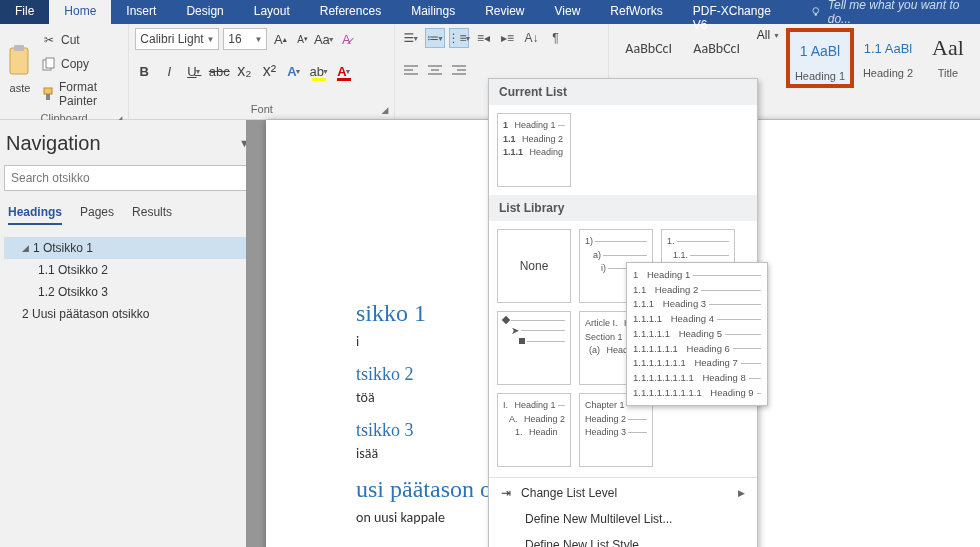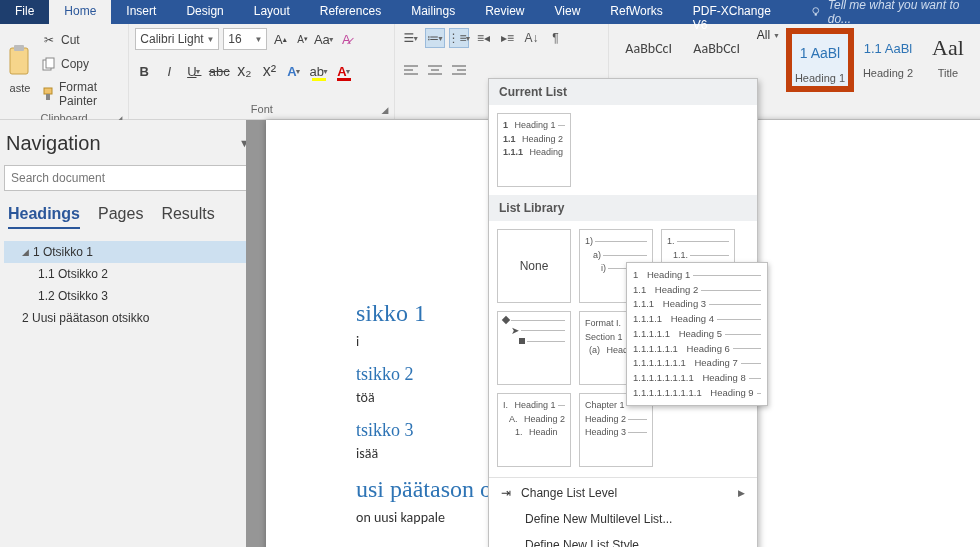--- a/index.html
+++ b/index.html
@@ -43,35 +43,35 @@
 .fc::after { background:#d40000; }
 
 .para-row { display: flex; align-items: center; gap: 4px; }
 .para-row.mt { margin-top: 8px; }
 .pbtn { width: 20px; height: 20px; display: inline-flex; align-items: center; justify-content: center; font-size: 12px; color: #555; }
 .pbtn.sel { background:#cde0f0; border:1px solid #9bbbdb; }
 .darrow { font-size: 7px; color: #666; margin-left: -2px; }
 
 .styles { display: flex; align-items: flex-start; }
 .style-tile { width: 68px; border: 1px solid transparent; text-align: center; padding: 4px 2px 2px 2px; }
-.style-tile.sel { border: 6px solid #c2410c; background: #e7f0f9; }
+.style-tile.sel { border: 4px solid #c2410c; background: #e7f0f9; }
 .style-prev { font-size: 14px; height: 30px; display:flex; align-items:center; justify-content:center; }
 .style-label { font-size: 11px; color: #555; margin-top: 4px; white-space: nowrap; overflow: hidden; }
 .h-blue { color: #2e74b5; font-family: "Calibri Light", sans-serif; }
 .normal-prev { font-family: Calibri, sans-serif; }
 .title-prev { font-size: 22px; color: #333; font-family: "Calibri Light"; }
 .all-sel { font-size: 12px; color: #333; padding: 0 6px; display:flex; align-items:center; }
 
 
 .navpane { position: absolute; left: 0; top: 120px; width: 276px; bottom: 0; background: #f1f1f1; border-right: 1px solid #d4d4d4; padding: 8px 8px 0 4px; }
 .nav-title { color: #333; font-size: 20px; font-weight: 300; padding: 4px 2px 10px 2px; display:flex; align-items:center; }
 .nav-title .ctl { margin-left:auto; font-size:11px; color:#666; display:flex; gap:6px; }
 .search { display: flex; border: 1px solid #c1c1c1; background: #fff; height: 26px; align-items: center; padding: 0 6px; color:#777; }
 .search .mag { margin-left:auto; color:#2b579a; display:flex; align-items:center; gap:2px; }
-.nav-tabs { display:flex; gap: 18px; padding: 14px 4px 8px 4px; font-size: 16px; }
+.nav-tabs { display:flex; gap: 18px; padding: 14px 4px 8px 4px; font-size: 12px; }
 .nav-tabs .nt { color:#444; }
 .nav-tabs .nt.active { color:#2b579a; border-bottom: 2px solid #2b579a; padding-bottom: 4px; font-weight:600; }
 .tree { margin-top: 4px; }
 .tree-row { padding: 4px 6px; font-size: 12px; color:#333; display:flex; align-items:center; gap:4px; }
 .tree-row.sel { background: #cde0f0; }
 .tree-row.lvl1 { padding-left: 18px; }
 .tree-row.lvl2 { padding-left: 34px; }
 .caret { font-size: 9px; color:#666; }
 
 
@@ -270,21 +270,21 @@
 
 <div class="navpane">
   <div class="nav-title">
     <span>Navigation</span>
     <span class="ctl">
       <span>▼</span>
       <span>✕</span>
     </span>
   </div>
   <div class="search">
-    <span>Search document</span>
+    <span>Search otsikko</span>
     <span class="mag">
         <span style="font-weight:bold">ϙ</span>
         <span class="darrow">▼</span>
       </span>
   </div>
   <div class="nav-tabs">
     <span class="nt active">Headings</span>
     <span class="nt">Pages</span>
     <span class="nt">Results</span>
   </div>
@@ -356,21 +356,21 @@
       <div class="tline" style="padding-left:8px">
           <span style="font-size:10px">➤</span>
           <span class="rule"></span>
         </div>
       <div class="tline" style="padding-left:16px">
           <span class="ml-bullet-shape" style="background:#555"></span>
           <span class="rule"></span>
         </div>
     </div>
     <div class="ml-tile">
-      <div class="tline"><span>Format I.</span>&nbsp;<span>H</span></div>
+      <div class="tline"><span>Article I.</span>&nbsp;<span>H</span></div>
       <div class="tline">
           <span>Section 1</span>
         </div>
       <div class="tline" style="padding-left:4px"><span>(a)</span>&nbsp;<span>Headi</span></div>
     </div>
     <div class="ml-tile" style="visibility:hidden"></div>
     <div class="ml-tile">
       <div class="tline"><span>I.</span>&nbsp;<span>Heading 1</span><span class="rule"></span></div>
       <div class="tline" style="padding-left:6px"><span>A.</span>&nbsp;<span>Heading 2</span></div>
       <div class="tline" style="padding-left:12px"><span>1.</span>&nbsp;<span>Headin</span></div>

